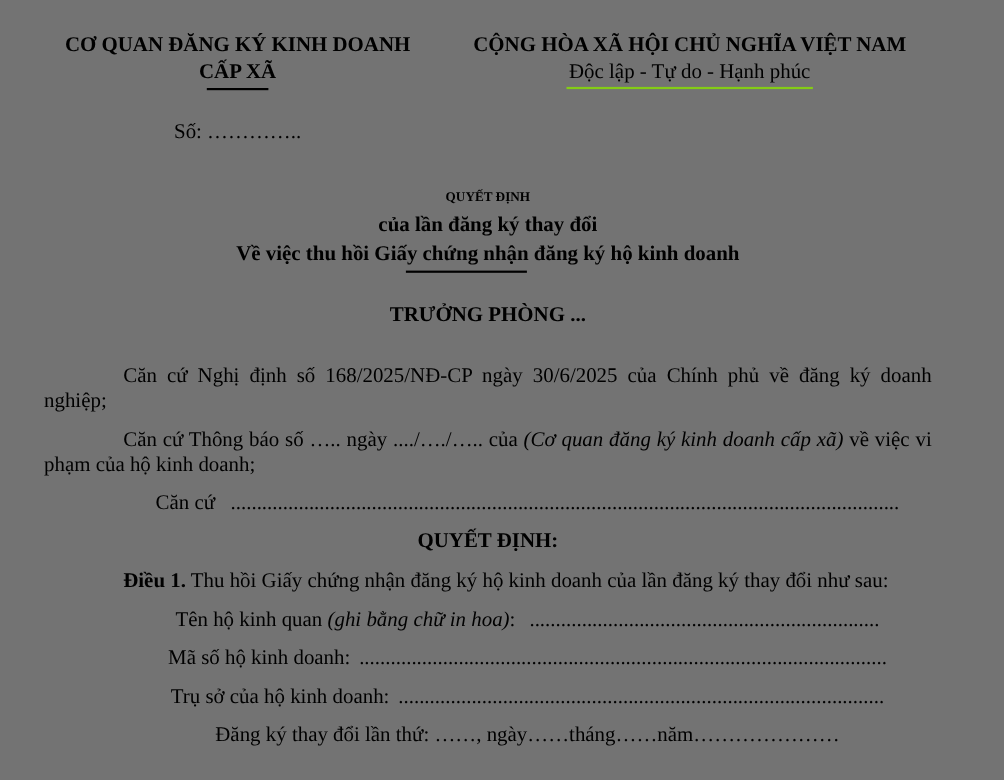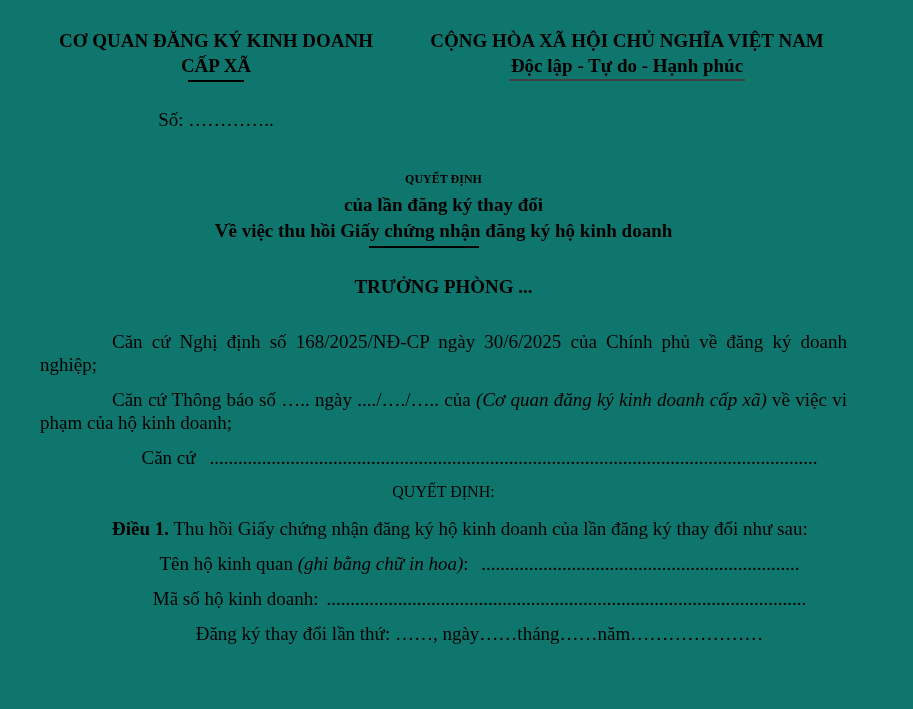--- a/index.html
+++ b/index.html
@@ -1,20 +1,20 @@
 <!DOCTYPE html>
 <html><head>
 <meta charset="utf-8">
 <style>
   html, body { margin: 0; padding: 0; background: #ffffff; }
   .page {
     width: 913px;
     height: 709px;
     box-sizing: border-box;
-    background: #0f766e;
+    background: #737373;
     color: #000000;
     font-family: "Liberation Serif", "DejaVu Serif", serif;
     font-size: 19px;
     padding: 28px 66px 12px 40px;
     overflow: hidden;
   }
   .bold { font-weight: bold; }
   .italic { font-style: italic; }
 
   
@@ -23,22 +23,22 @@
   .hdr-right { width: 440px; margin-left: 15px; text-align: center; }
   .hdr-line { font-weight: bold; line-height: 25px; white-space: nowrap; }
   .rule-cap {
     width: 56px; height: 0;
     border-bottom: 2px solid #000;
     margin: 2px auto 0 auto;
   }
   .motto-wrap { line-height: 25px; }
   .motto {
     display: inline-block;
-    font-weight: bold;
-    border-bottom: 2px solid #404040;
+    font-weight: normal;
+    border-bottom: 2px solid #84cc16;
     padding: 0 2px 1px 2px;
     white-space: nowrap;
   }
   .so-line { margin-top: 26px; line-height: 24px; }
   .date-line { margin-top: 24px; line-height: 24px; font-style: italic; }
 
   
   .title-block { margin-top: 34px; text-align: center; }
   .title-main { font-weight: bold; font-size: 12px; line-height: 26px; }
   .title-sub  { font-weight: bold; font-size: 19px; line-height: 26px; }
@@ -55,22 +55,22 @@
   .content p {
     margin: 12px 0 0 0;
     text-indent: 72px;
     text-align: justify;
     line-height: 23px;
   }
   .content p.line { text-align: center; white-space: nowrap; overflow: hidden; }
   .decision-heading {
     margin-top: 10px;
     text-align: center;
-    font-weight: normal;
-    font-size: 16px;
+    font-weight: bold;
+    font-size: 19px;
     line-height: 26px;
   }
   .dots-gap { margin-left: 14px; }
   .dots-gap-sm { margin-left: 8px; }
 </style>
 </head>
 <body>
 
 <div class="page">
 
@@ -118,19 +118,22 @@
     </p>
 
     <p class="line">
       <span>Tên hộ kinh quan </span><span class="italic">(ghi bằng chữ in hoa)</span><span>: </span><span class="dots-gap-sm">...................................................................</span>
     </p>
 
     <p class="line">
       <span>Mã số hộ kinh doanh:</span><span class="dots-gap-sm">.....................................................................................................</span>
     </p>
 
+    <p class="line">
+      <span>Trụ sở của hộ kinh doanh:</span><span class="dots-gap-sm">.............................................................................................</span>
+    </p>
 
     <p class="line">
       <span>Đăng ký thay đổi lần thứ: ……, ngày……tháng……năm…………………</span>
     </p>
 
   </div>
 </div>
 
 </body></html>

